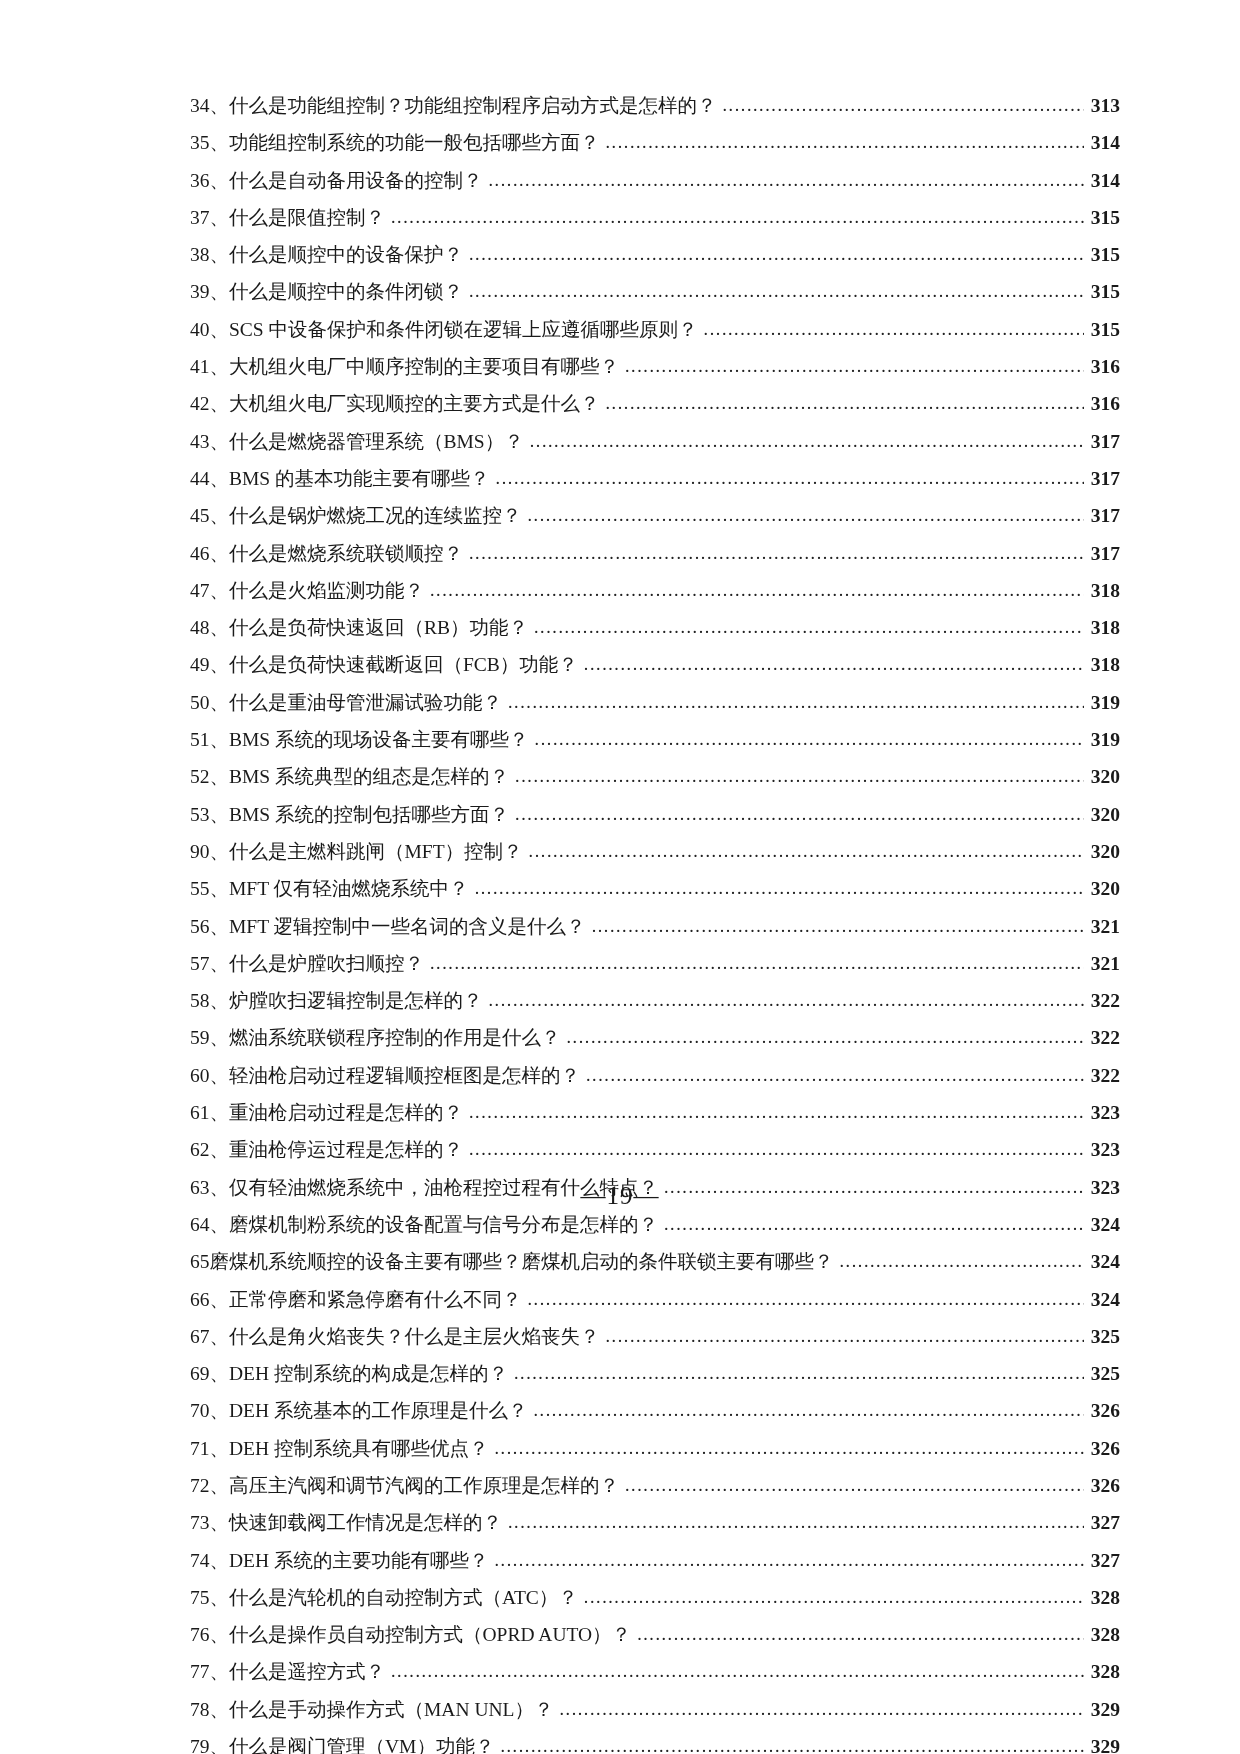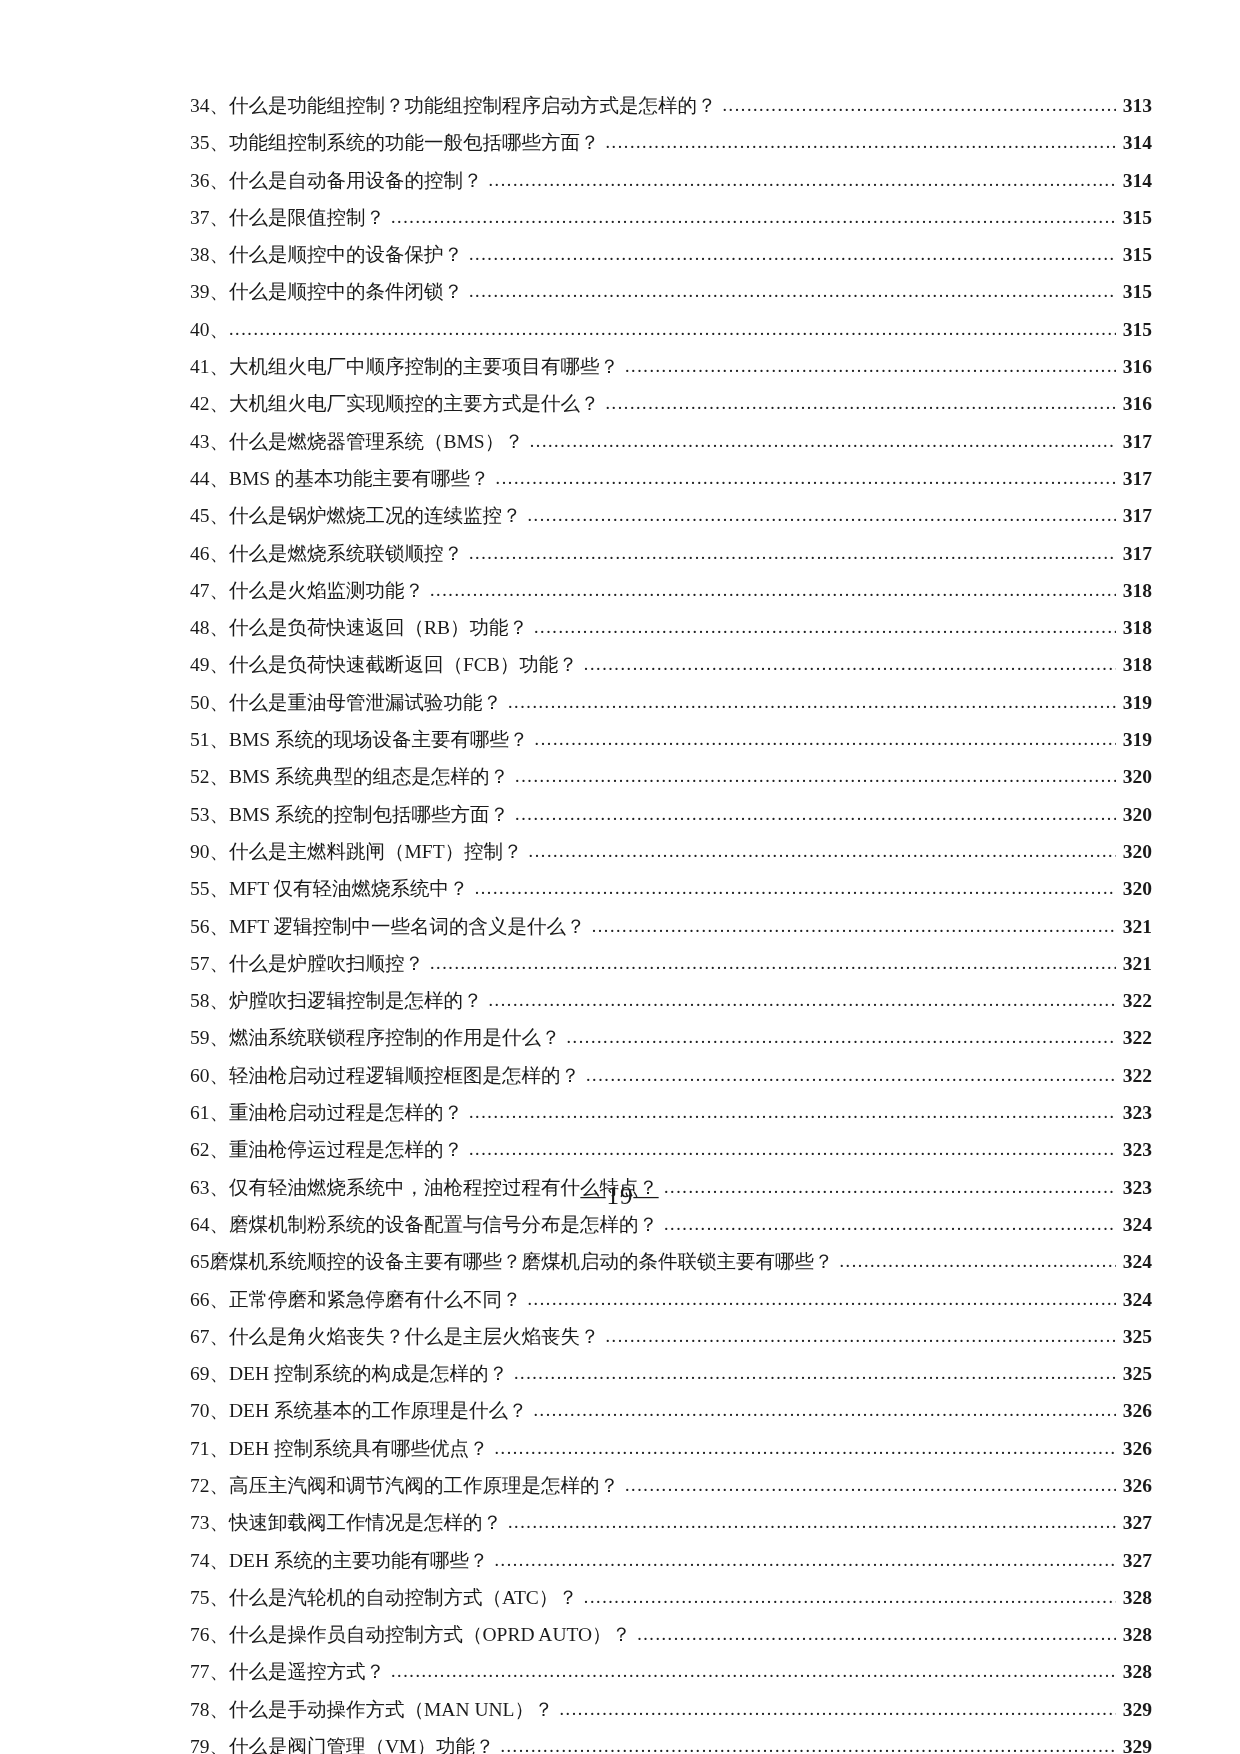--- a/index.html
+++ b/index.html
@@ -15,21 +15,21 @@
     position: relative;
     overflow: hidden;
   }
   .page {
     position: absolute;
     left: 0;
     top: 0;
     width: 1240px;
     height: 1282px;
     box-sizing: border-box;
-    padding: 96px 88px 60px 190px;
+    padding: 96px 120px 60px 190px;
   }
   .toc-list {
     list-style: none;
     margin: 0;
     padding: 0;
   }
   .toc-entry {
     display: flex;
     align-items: baseline;
     font-size: 19.5px;
@@ -108,20 +108,21 @@
         <span class="toc-page">315</span>
       </li>
       <li class="toc-entry">
         <span class="toc-num">39、</span>
         <span class="toc-title">什么是顺控中的条件闭锁？</span>
         <span class="toc-dots">........................................................................................................................................................................................................</span>
         <span class="toc-page">315</span>
       </li>
       <li class="toc-entry">
         <span class="toc-num">40、</span>
+        <span class="toc-title">SCS 中设备保护和条件闭锁在逻辑上应遵循哪些原则？</span>
         <span class="toc-dots">........................................................................................................................................................................................................</span>
         <span class="toc-page">315</span>
       </li>
       <li class="toc-entry">
         <span class="toc-num">41、</span>
         <span class="toc-title">大机组火电厂中顺序控制的主要项目有哪些？</span>
         <span class="toc-dots">........................................................................................................................................................................................................</span>
         <span class="toc-page">316</span>
       </li>
       <li class="toc-entry">

